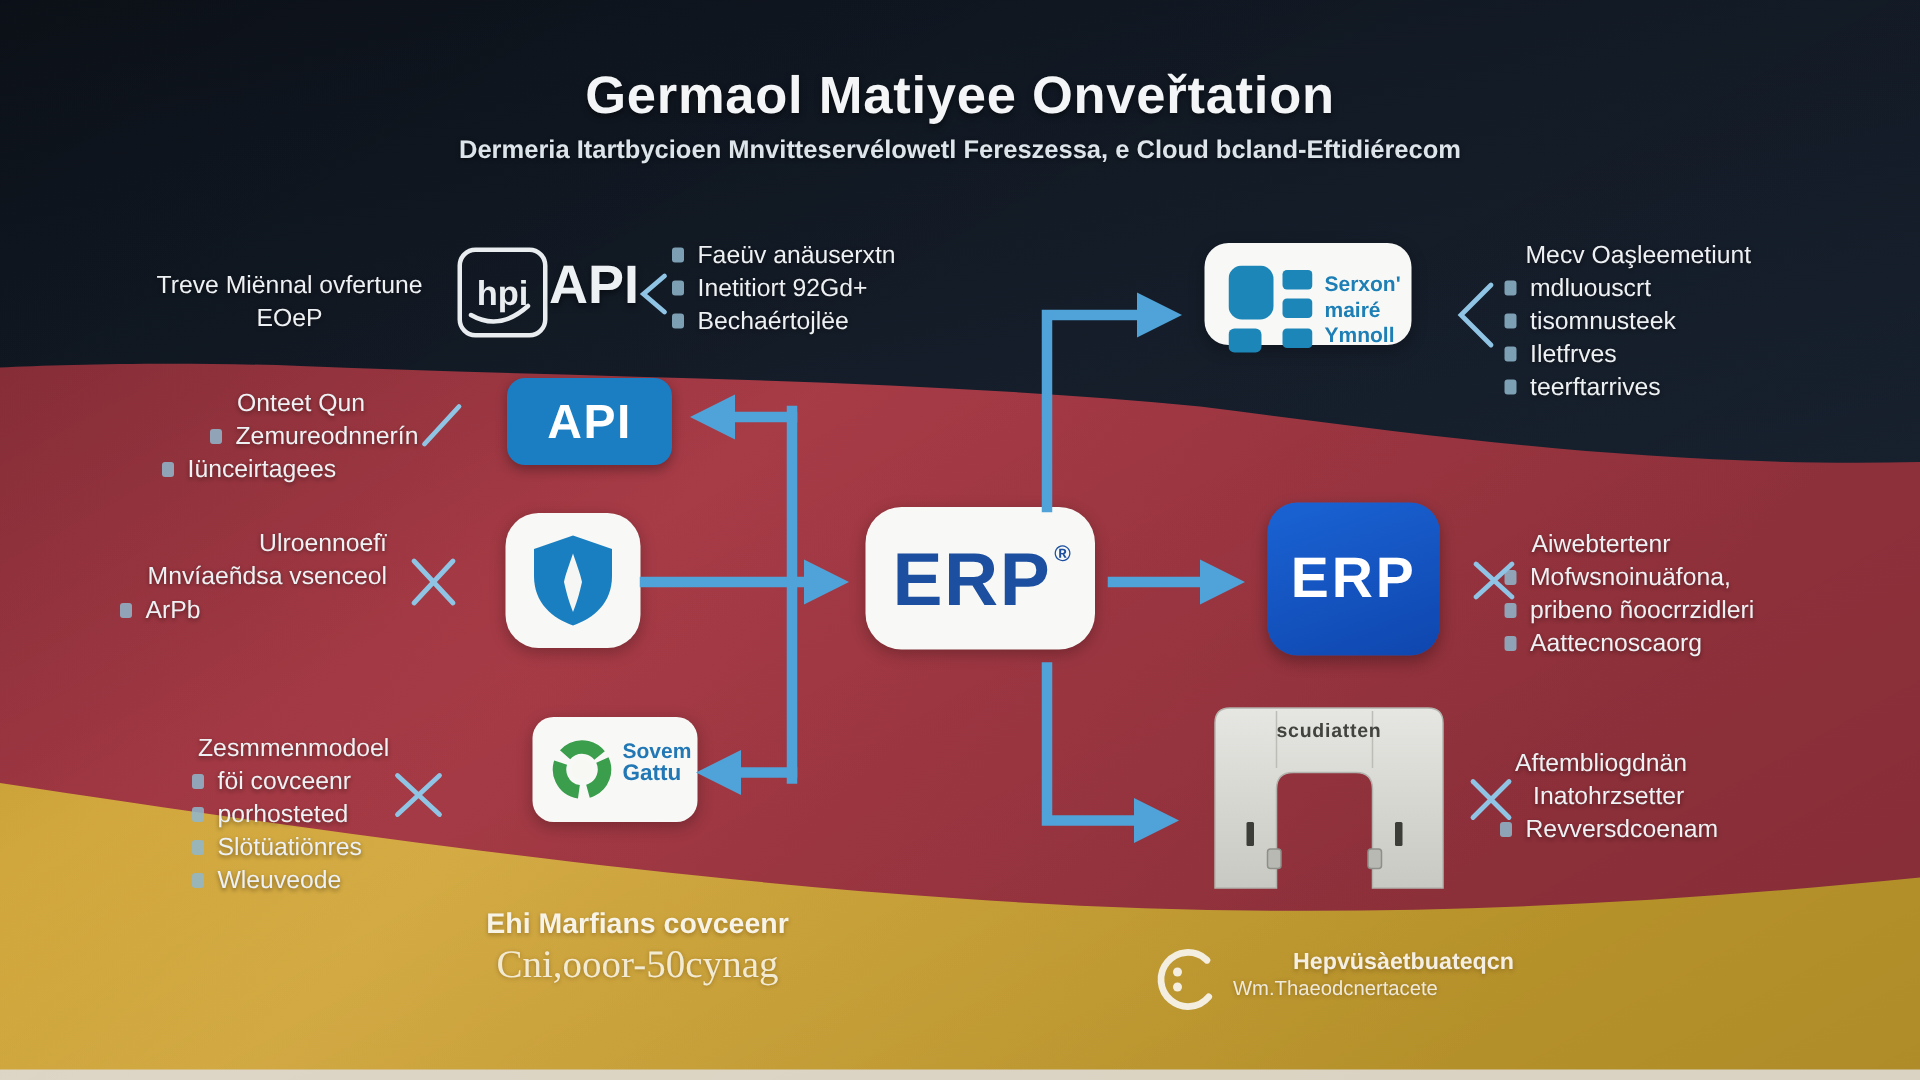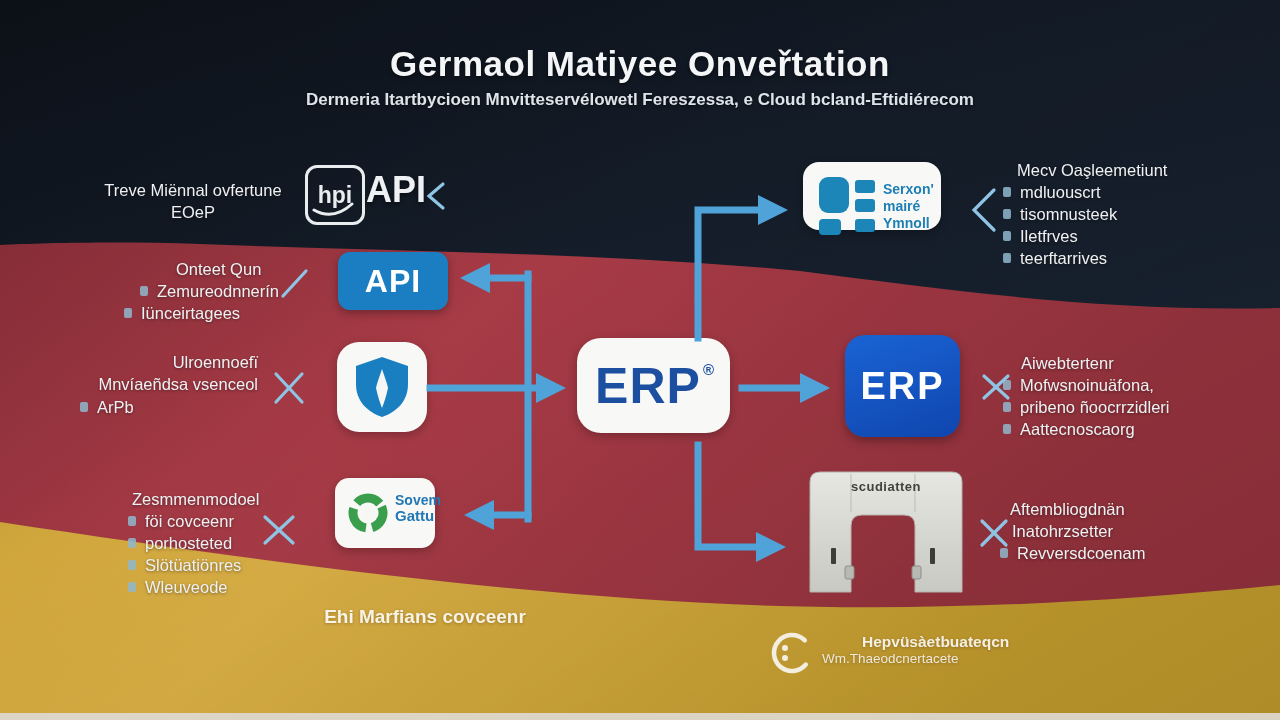--- a/index.html
+++ b/index.html
@@ -86,28 +86,42 @@
   </div>
 
   <div class="abs hpi" style="left:305px;top:165px">
     <span>hpi</span>
     <svg class="abs" width="54" height="54" style="left:-2px;top:-2px">
       <path d="M8,44 Q27,55 46,38" stroke="#e9edf0" stroke-width="3" fill="none" stroke-linecap="round"></path>
     </svg>
   </div>
   <div class="abs apitext" style="left:366px;top:169px">API</div>
 
+  <div class="abs" style="left:448px;top:159px">
+    <div class="rowline lbl">
+      <span class="sq"></span>
+      <span>Faeüv anäuserxtn</span>
+      </div>
+    <div class="rowline lbl">
+      <span class="sq"></span>
+      <span>Inetitiort 92Gd+</span>
+      </div>
+    <div class="rowline lbl">
+      <span class="sq"></span>
+      <span>Bechaértojlëe</span>
+      </div>
+  </div>
 
   <div class="abs" style="left:100px;top:258px">
-    <div class="lbl heading" style="margin-left:76px">Onteet Qun</div>
+    <div class="lbl heading" style="margin-left:58px">Onteet Qun</div>
     <div class="rowline lbl" style="margin-left:40px">
       <span class="sq"></span>
       <span>Zemureodnnerín</span>
       </div>
-    <div class="rowline lbl" style="margin-left:24px">
+    <div class="rowline lbl" style="margin-left:8px">
       <span class="sq"></span>
       <span>Iünceirtagees</span>
       </div>
   </div>
 
   <div class="abs apibox" style="left:338px;top:252px;width:110px;height:58px;background:#1b7ec2">
     <span>API</span>
   </div>
 
   <div class="abs lbl ralign" style="left:60px;top:351px;width:198px;line-height:22px">
@@ -139,21 +153,21 @@
     <div class="rowline lbl">
       <span class="sq"></span>
       <span>Slötüatiönres</span>
       </div>
     <div class="rowline lbl">
       <span class="sq"></span>
       <span>Wleuveode</span>
       </div>
   </div>
 
-  <div class="abs tile" style="left:335px;top:478px;width:100px;height:70px;border-radius:14px">
+  <div class="abs tile" style="left:355px;top:478px;width:110px;height:70px;border-radius:14px">
     <svg class="abs" width="46" height="46" style="left:10px;top:12px">
       <g transform="rotate(-25 23 23)">
         <circle cx="23" cy="23" r="15" fill="none" stroke="#3a9e4d" stroke-width="9" stroke-dasharray="26 6 26 6"></circle>
       </g>
       <circle cx="23" cy="23" r="7" fill="#f7f8f4"></circle>
     </svg>
     <div class="abs greentxt1" style="left:60px;top:14px">
       <div>Sovem</div>
       <div style="font-size:15px">Gattu</div>
     </div>
@@ -232,29 +246,30 @@
     <rect x="125" y="82" width="5" height="16" rx="1" fill="#3c3c38"></rect>
     <rect x="40" y="100" width="9" height="13" rx="2" fill="#b9b9b3" stroke="#8f8f89" stroke-width="1"></rect>
     <rect x="107" y="100" width="9" height="13" rx="2" fill="#b9b9b3" stroke="#8f8f89" stroke-width="1"></rect>
     <line x1="46" y1="8" x2="46" y2="46" stroke="#bdbdb7" stroke-width="1"></line>
     <line x1="110" y1="8" x2="110" y2="46" stroke="#bdbdb7" stroke-width="1"></line>
   </svg>
   <div class="abs gatetxt" style="left:805px;top:479px;width:162px">scudiatten</div>
 
   <div class="abs" style="left:1000px;top:498px">
     <div class="lbl heading" style="margin-left:10px">Aftembliogdnän</div>
-    <div class="lbl heading" style="margin-left:12px">Inatohrzsetter</div>
+    <div class="lbl heading" style="margin-left:22px">Inatohrzsetter</div>
     <div class="rowline lbl" style="">
       <span class="sq"></span>
       <span>Revversdcoenam</span>
       </div>
   </div>
 
   <div class="abs" style="left:285px;top:606px;width:280px;text-align:center">
     <div class="fl1">Ehi Marfians covceenr</div>
+    <div class="fl2">Cni,ooor-50cynag</div>
   </div>
 
   <svg class="abs" width="48" height="48" style="left:768px;top:629px">
     <g transform="rotate(40 24 24)">
       <circle cx="24" cy="24" r="18" fill="none" stroke="#f3eee0" stroke-width="4.5" stroke-dasharray="86 27" stroke-linecap="round"></circle>
     </g>
     <circle cx="17" cy="19" r="3" fill="#f3eee0"></circle>
     <circle cx="17" cy="29" r="3" fill="#f3eee0"></circle>
   </svg>
   <div class="abs" style="left:822px;top:633px">

